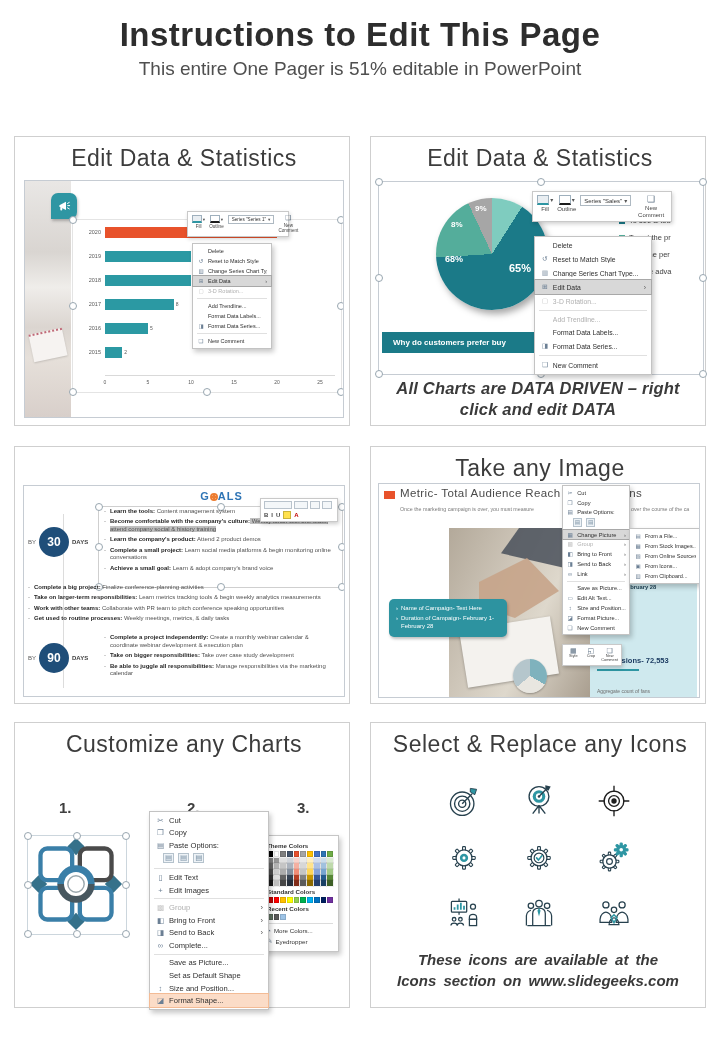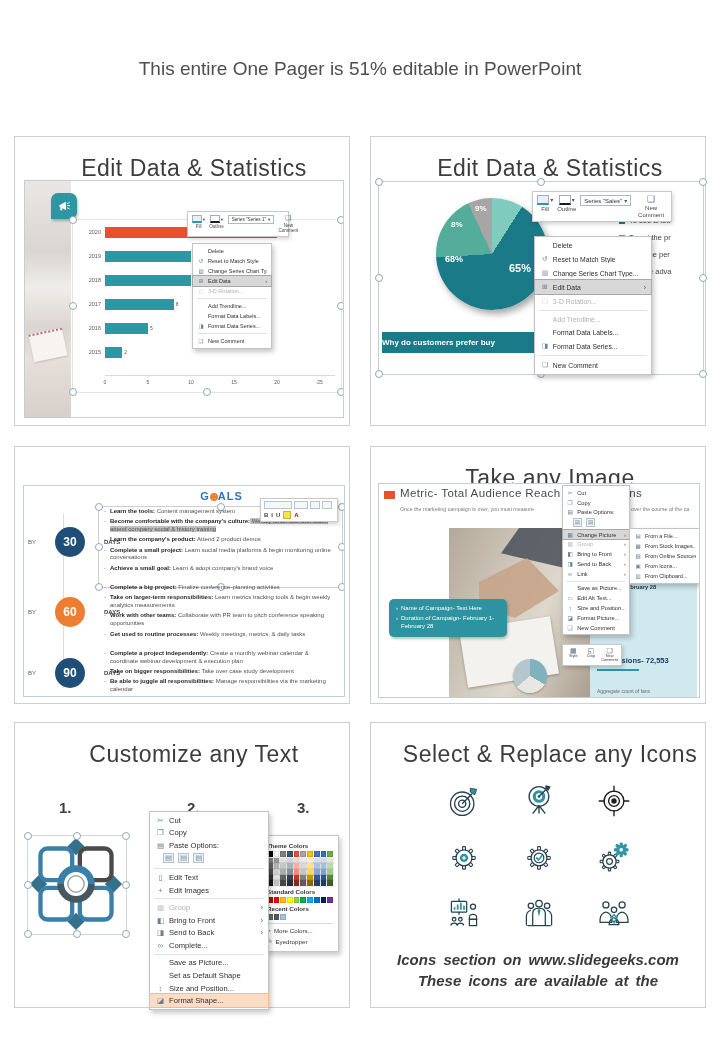--- a/index.html
+++ b/index.html
@@ -11,21 +11,21 @@
   .subtitle{position:absolute;top:58px;left:0;width:720px;text-align:center;
          font-size:19px;color:#4f4f4f;}
   
   .panel{position:absolute;background:#fff;border:1px solid #cfcfcf;box-sizing:border-box;}
   #p1{left:14px;top:136px;width:336px;height:290px;}
   #p2{left:370px;top:136px;width:336px;height:290px;}
   #p3{left:14px;top:446px;width:336px;height:258px;}
   #p4{left:370px;top:446px;width:336px;height:258px;}
   #p5{left:14px;top:722px;width:336px;height:286px;}
   #p6{left:370px;top:722px;width:336px;height:286px;}
-  .panel h2{margin:12px;position:absolute;top:6px;left:0;width:100%;text-align:center;
+  .panel h2{margin:2px;position:absolute;top:6px;left:0;width:100%;text-align:center;
          font-size:23px;font-weight:400;color:#3c3c3c;letter-spacing:.5px;}
   .shot{position:absolute;background:#fff;border:1px solid #c6ccd3;box-sizing:border-box;}
   
   .h{position:absolute;width:6px;height:6px;border-radius:50%;background:#fff;
      border:1px solid #98a6b0;transform:translate(-50%,-50%);z-index:12;}
   
   .menu{position:absolute;background:#fff;border:1px solid #c3c3c3;box-shadow:2px 3px 5px rgba(0,0,0,.22);
         padding:2px 0;z-index:30;box-sizing:border-box;}
   .mi{display:flex;align-items:center;gap:3px;padding:2px 4px;color:#2f2f2f;white-space:nowrap;}
   .mi.hl{background:#d8d8d8;outline:1px solid #a8a8a8;}
@@ -75,21 +75,21 @@
   #p1-tb{left:162px;top:30px;width:102px;font-size:4.6px;}
   
   #p2 .shot{left:7px;top:44px;width:326px;height:194px;}
   .pie{position:absolute;left:57px;top:16px;width:112px;height:112px;border-radius:50%;
        box-shadow:3px 4px 7px rgba(0,0,0,.35);z-index:2;}
   .plab{position:absolute;font-weight:bold;color:#fff;z-index:3;}
   .legend{position:absolute;left:240px;top:34px;z-index:1;}
   .lrow{display:flex;align-items:center;gap:4px;margin-bottom:8px;font-size:7.5px;color:#404040;white-space:nowrap;}
   .lsq{width:6px;height:6px;flex:0 0 auto;}
   .banner{position:absolute;left:3px;top:150px;width:168px;height:21px;background:#1b7a88;color:#fff;
-          font-size:8px;font-weight:bold;line-height:21px;padding-left:0;white-space:nowrap;
+          font-size:8px;font-weight:bold;line-height:21px;padding-left:11px;white-space:nowrap;
           overflow:hidden;box-sizing:border-box;z-index:4;}
   #p2-menu{left:155px;top:54px;width:118px;font-size:6.8px;}
   #p2-menu .mi{padding:3px 5px;}
   #p2-tb{left:153px;top:9px;width:140px;font-size:6px;}
   .cap{position:absolute;left:0;width:100%;text-align:center;font-style:italic;font-weight:bold;
        color:#3a3a3a;}
   #p2 .cap{top:241px;font-size:16.5px;line-height:21px;letter-spacing:.2px;}
   
   #p3 .shot{left:8px;top:38px;width:322px;height:212px;overflow:hidden;}
   .goals{position:absolute;left:80px;top:4px;width:235px;text-align:center;font-size:11px;
@@ -101,21 +101,21 @@
   .fmt-tb{position:absolute;right:6px;top:12px;width:78px;background:#fff;border:1px solid #c9c9c9;
           box-shadow:1px 2px 4px rgba(0,0,0,.2);z-index:20;padding:2px 3px;box-sizing:border-box;}
   .fmt-r1{display:flex;gap:2px;margin-bottom:2px;}
   .fmt-box{height:6px;border:1px solid #b9c3cc;background:#f4f7f9;}
   .fmt-box.w1{width:26px}.fmt-box.w2{width:12px}.fmt-box.w3{width:8px}
   .fmt-r2{display:flex;gap:3px;align-items:center;font-size:6px;color:#444;}
   .fmt-r2 .gA{color:#c00000;font-weight:bold;}
   .fmt-r2 .gY{width:6px;height:6px;background:#ffe14d;border:1px solid #c9b33a;}
   .plan{position:absolute;left:4px;top:22px;right:2px;z-index:2;}
   .sec{display:flex;margin-bottom:9px;}
-  .seclft{width:76px;display:flex;align-items:center;gap:19px;flex:0 0 auto;}
+  .seclft{width:76px;display:flex;align-items:center;gap:3px;flex:0 0 auto;}
   .by{font-size:6px;color:#595959;}
   .circ{width:30px;height:30px;border-radius:50%;color:#fff;font-size:12px;font-weight:bold;
         display:flex;align-items:center;justify-content:center;flex:0 0 auto;z-index:2;}
   .days{font-size:6px;font-weight:bold;color:#404040;}
   .itms{flex:1 1 auto;padding-right:4px;}
   .it{font-size:6px;line-height:1.3;color:#505050;margin-bottom:2.5px;padding-left:6px;position:relative;}
   .it::before{content:"-";position:absolute;left:0;color:#8a8a8a;}
   .it .b{font-weight:bold;color:#262626;}
   .it .hlt{background:#bfbfbf;}
   
@@ -177,20 +177,21 @@
             grid-template-columns:repeat(3,1fr);grid-template-rows:repeat(3,1fr);}
   .icell{display:flex;align-items:center;justify-content:center;}
   .icell svg{width:36px;height:36px;}
   #p6 .cap{top:226px;font-size:15px;line-height:21px;word-spacing:3px;}
 </style>
 </head>
 <body>
 
 <div class="canvas">
 
+  <div class="title">Instructions to Edit This Page</div>
   <div class="subtitle">This entire One Pager is 51% editable in PowerPoint</div>
 
   <section class="panel" id="p1">
     <h2>Edit Data &amp; Statistics</h2>
     <div class="shot">
       <div class="photo1"></div>
       <div class="badge">
         <svg viewBox="0 0 20 20" width="15" height="15">
           <path d="M3.2 8.3 L12 3.6 v11 L3.2 10.2 z" fill="#fff"></path>
           <path d="M13.5 6.2 l3.3-1.9 M13.5 11.5 l3.3 1.9 M13.8 8.8 h3.6" stroke="#fff" stroke-width="1.3" fill="none"></path>
@@ -410,20 +411,24 @@
         </div>
     <div class="h" style="left: 0%; top: 0%;"></div>
         <div class="h" style="left: 50%; top: 0%;"></div>
         <div class="h" style="left: 100%; top: 0%;"></div>
         <div class="h" style="left: 0%; top: 50%;"></div>
         <div class="h" style="left: 100%; top: 50%;"></div>
         <div class="h" style="left: 0%; top: 100%;"></div>
         <div class="h" style="left: 50%; top: 100%;"></div>
         <div class="h" style="left: 100%; top: 100%;"></div>
       </div>
+    <div class="cap">
+      <div>All Charts are DATA DRIVEN – right</div>
+      <div>click and edit DATA</div>
+    </div>
   </section>
 
   <section class="panel" id="p3">
     <div class="shot">
       <div class="vline"></div>
       <div class="goals" id="goals">G<span class="goal-o"></span>ALS</div>
       <div class="selframe hframe">
           <div class="h" style="left: 0%; top: 0%;"></div>
           <div class="h" style="left: 50%; top: 0%;"></div>
           <div class="h" style="left: 100%; top: 0%;"></div>
@@ -457,25 +462,20 @@
             </div>
             <div class="itms">
               <div class="it"><span class="b">Learn the tools:</span><span> Content management system</span></div>
               <div class="it"><span class="b">Become comfortable with the company's culture:</span><span class="hlt"> Weekly lunch with one team; attend company social &amp; history training</span></div>
               <div class="it"><span class="b">Learn the company's product:</span><span> Attend 2 product demos</span></div>
               <div class="it"><span class="b">Complete a small project:</span><span> Learn social media platforms &amp; begin monitoring online conversations</span></div>
               <div class="it"><span class="b">Achieve a small goal:</span><span> Learn &amp; adopt company's brand voice</span></div>
             </div>
           </div>
           <div class="sec">
-            <div class="seclft">
-              <span class="by">BY</span>
-              <span class="circ" style="background: rgb(237, 125, 49);">60</span>
-              <span class="days">DAYS</span>
-            </div>
             <div class="itms">
               <div class="it"><span class="b">Complete a big project:</span><span> Finalize conference-planning activities</span></div>
               <div class="it"><span class="b">Take on larger-term responsibilities:</span><span> Learn metrics tracking tools &amp; begin weekly analytics measurements</span></div>
               <div class="it"><span class="b">Work with other teams:</span><span> Collaborate with PR team to pitch conference speaking opportunities</span></div>
               <div class="it"><span class="b">Get used to routine processes:</span><span> Weekly meetings, metrics, &amp; daily tasks</span></div>
             </div>
           </div>
           <div class="sec">
             <div class="seclft">
               <span class="by">BY</span>
@@ -618,21 +618,21 @@
           </div>
           <div class="bti">
             <span class="btic">❑</span>
             <span class="btl">New Comment</span>
           </div>
         </div>
     </div>
   </section>
 
   <section class="panel" id="p5">
-    <h2>Customize any Text</h2>
+    <h2>Customize any Charts</h2>
     <span class="stepnum" style="left:44px;top:76px;">1.</span>
     <span class="stepnum" style="left:172px;top:76px;">2.</span>
     <span class="stepnum" style="left:282px;top:76px;">3.</span>
     <div class="shapebox hframe">
       <svg viewBox="0 0 100 100" width="96" height="96">
         <g fill="#35718a">
           <path d="M50 2 l9 9 -9 9 -9-9 z"></path>
             <path d="M98 50 l-9 9 -9-9 9-9 z"></path>
           <path d="M50 98 l-9-9 9-9 9 9 z"></path>
             <path d="M2 50 l9-9 9 9 -9 9 z"></path>
@@ -949,18 +949,18 @@
               <path d="M4.5 27 c0-5.5 4.5-8 6.5-8 s6.5 2.5 6.5 8 v3.5 h-13 z"></path>
               <path d="M22.5 27 c0-5.5 4.5-8 6.5-8 s6.5 2.5 6.5 8 v3.5 h-13 z"></path>
               <circle cx="20" cy="16.5" r="3"></circle>
               <path d="M14.5 33 c0-5.5 3.5-7.5 5.5-7.5 s5.5 2 5.5 7.5 z"></path>
             </g>
             <path d="M20 22 l-3.2 3.2 3.2 5.6 3.2-5.6 z" fill="none" stroke="#2e96a3" stroke-width="1.6"></path>
           </svg>
         </div>
       </div>
     <div class="cap">
+      <div>These icons are available at the</div>
       <div>Icons section on www.slidegeeks.com</div>
-      <div>These icons are available at the</div>
     </div>
   </section>
 
 </div>
 
 </body></html>

